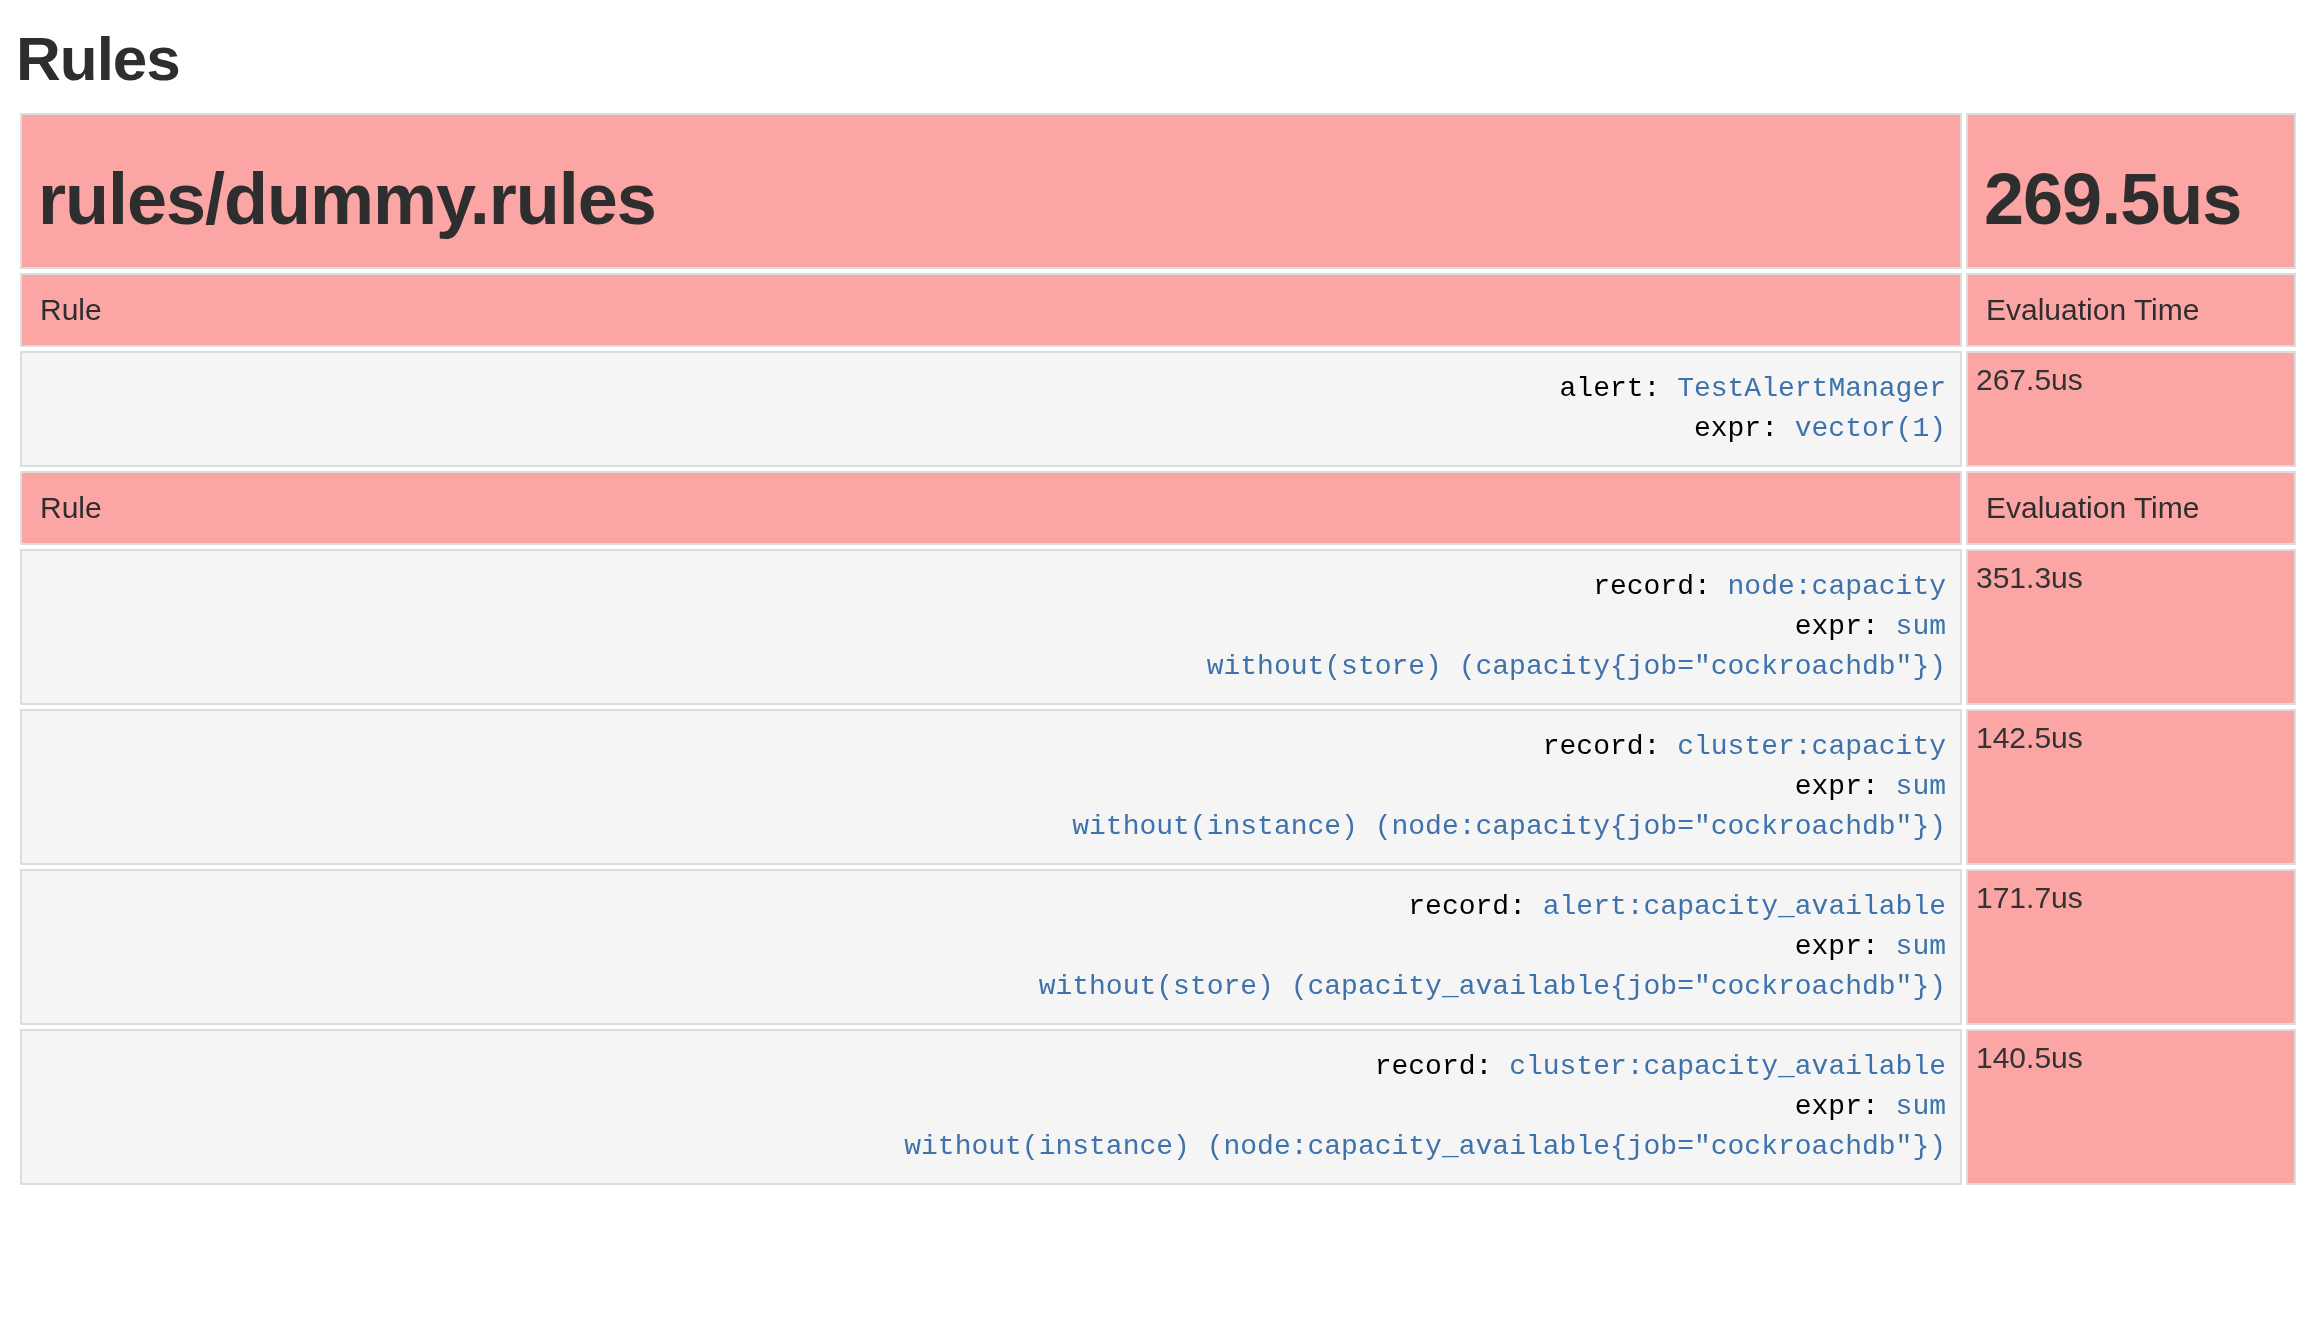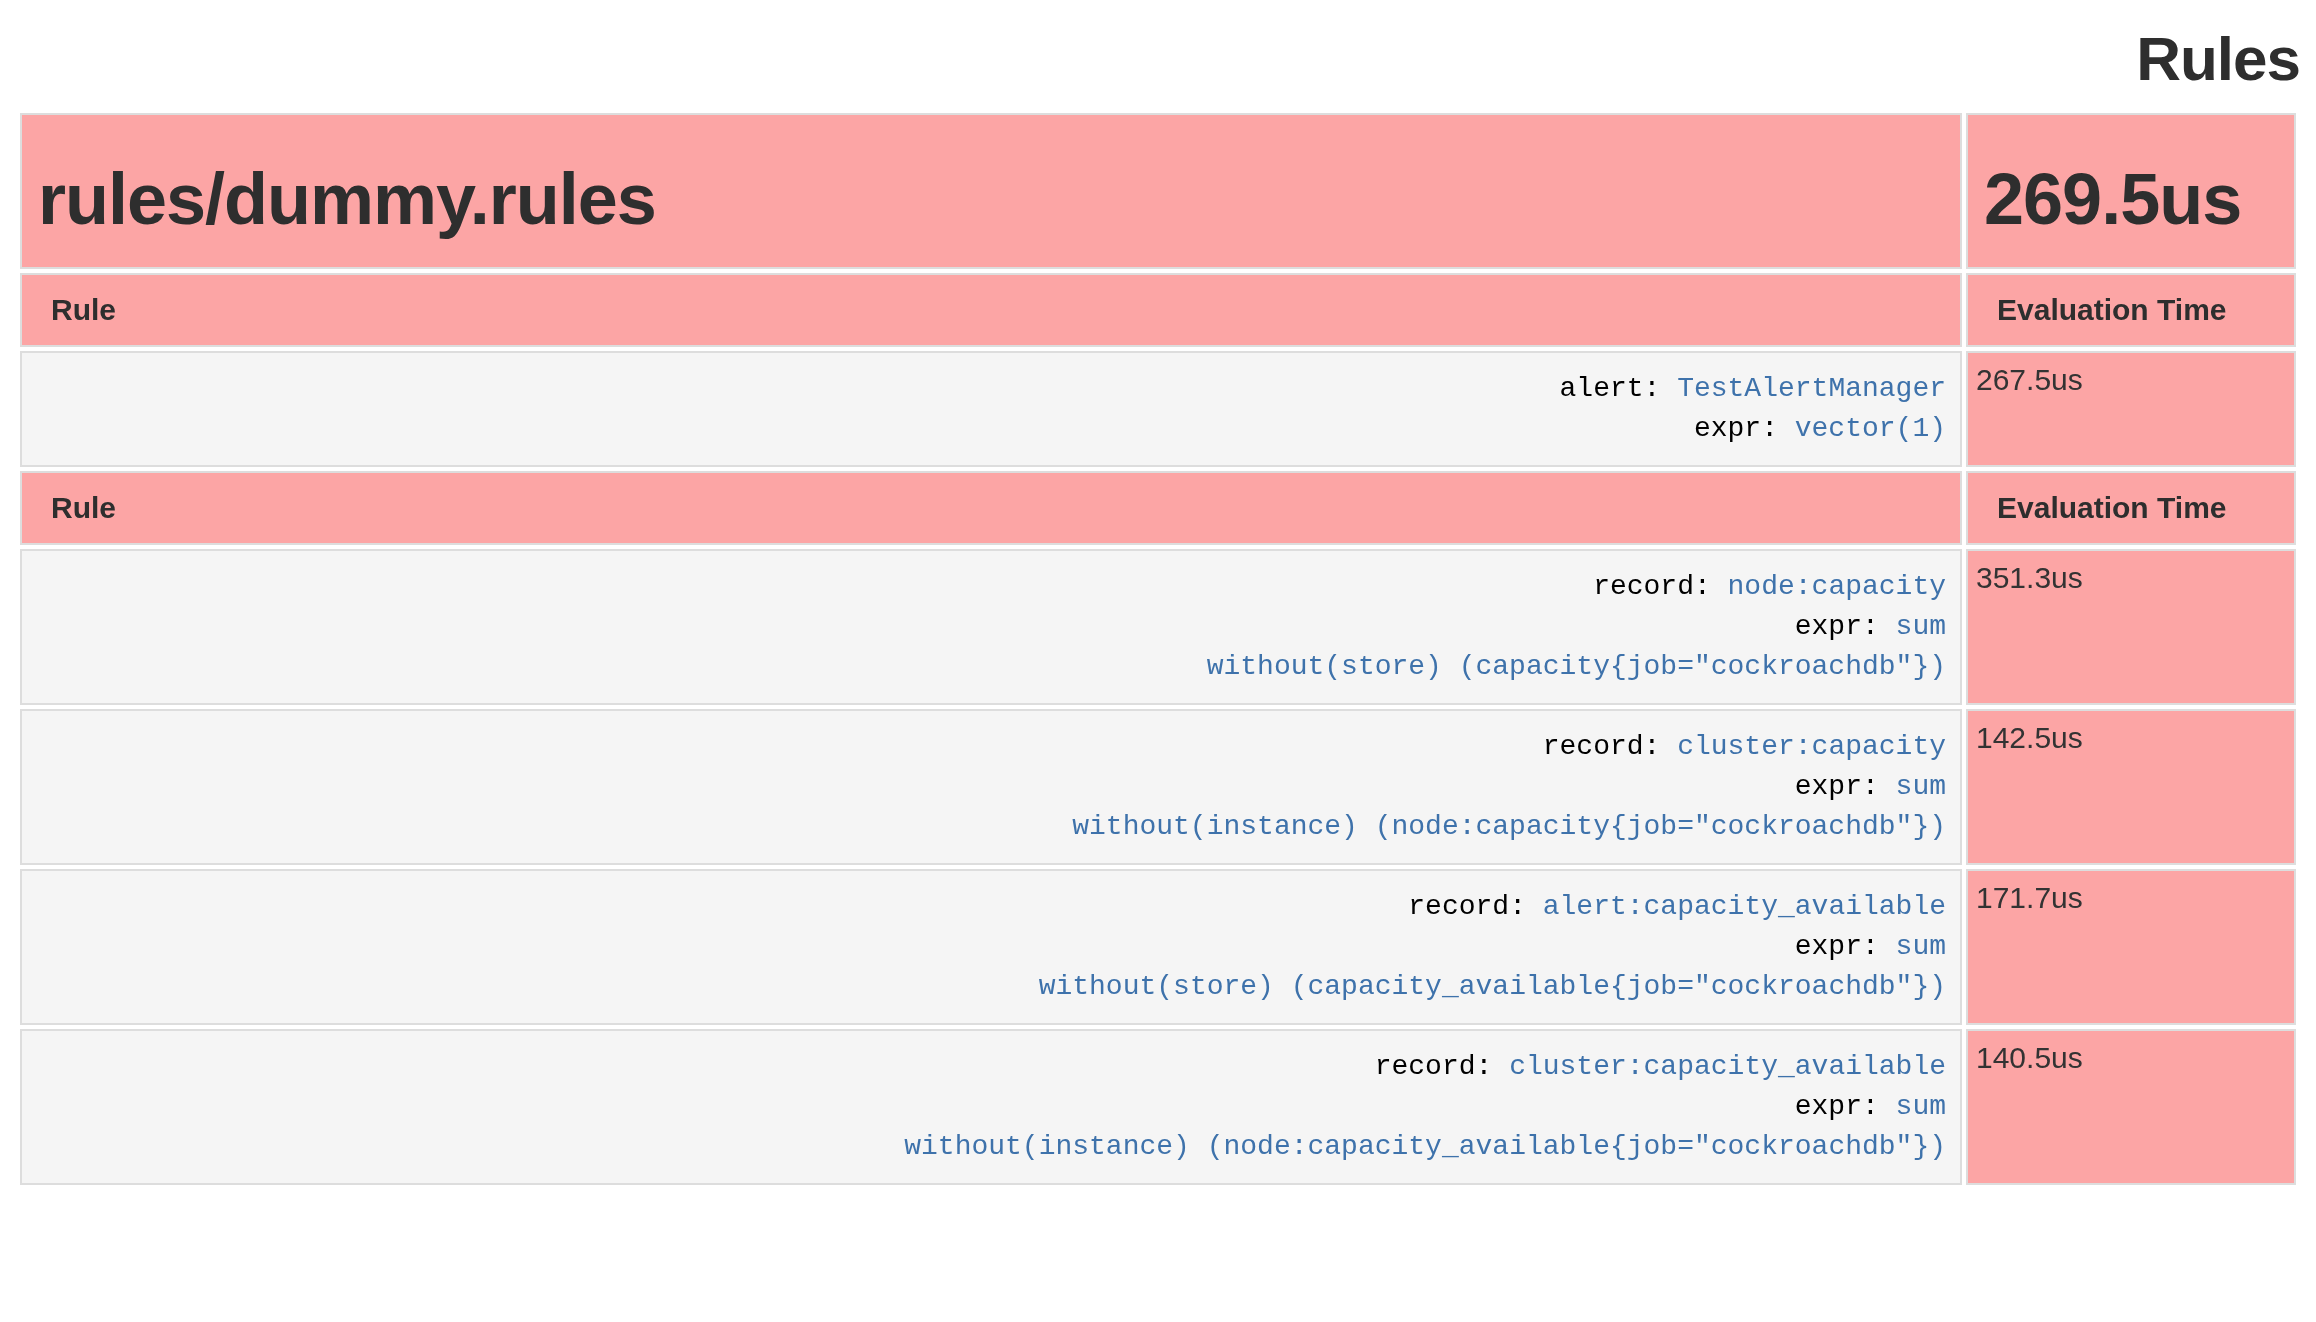--- a/index.html
+++ b/index.html
@@ -20,21 +20,20 @@
   }
   .page{
     width:2316px;height:1322px;overflow:hidden;
     padding:14px 16px 0 16px;
   }
   h1.page-title{
     margin:11px 0 16px 0;
     font-size:62px;line-height:68px;
     font-weight:bold;letter-spacing:-1px;
     color:var(--heading);
-    text-align:right;
   }
   table.rules-table{
     width:100%;
     border-collapse:separate;
     border-spacing:4px;
     table-layout:fixed;
   }
   col.rule-col{width:auto;}
   col.eval-col{width:330px;}
   th,td{
@@ -44,23 +43,23 @@
     background:#fca5a5;
   }
   td.group-cell{padding:16px;}
   h2.group-heading{
     margin:28px 0 12px 0;
     font-size:72px;line-height:80px;
     font-weight:bold;letter-spacing:-1px;
     color:var(--heading);
   }
   th.col-header{
-    padding:16px 29px;
+    padding:16px 18px;
     font-size:30px;line-height:38px;
-    font-weight:bold;
+    font-weight:normal;
     color:var(--heading);
   }
   td.rule-cell{
     background:var(--rule-bg);
     padding:16px 14px;
   }
   pre.rule-code{
     margin:0;
     font-family:"Liberation Mono", monospace;
     font-size:28px;line-height:40px;

